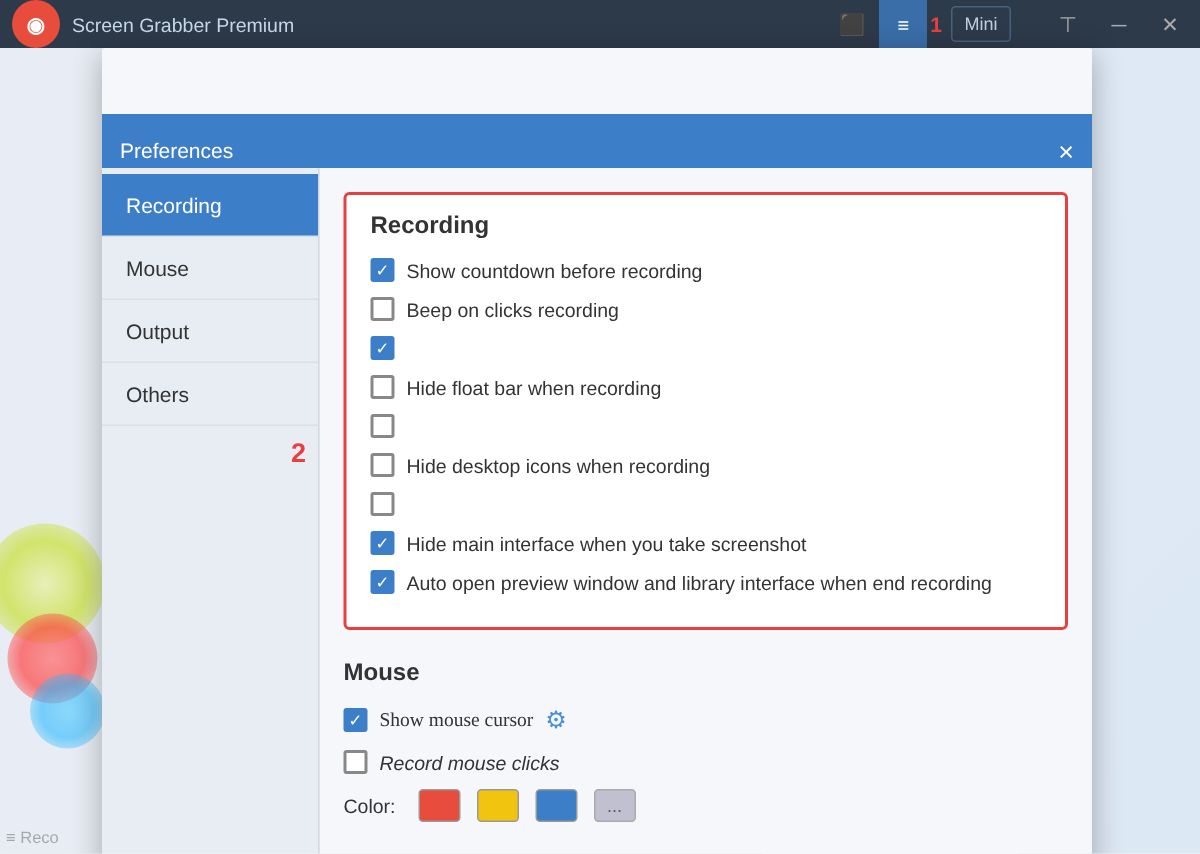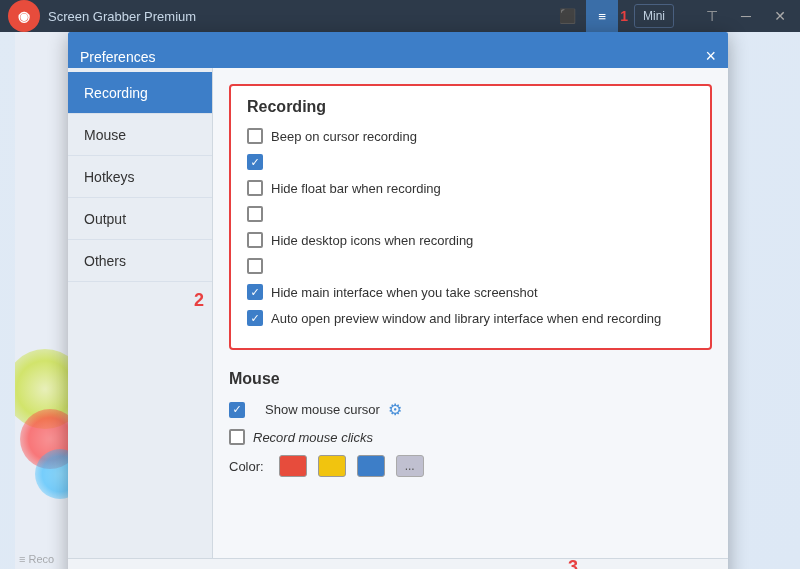--- a/index.html
+++ b/index.html
@@ -87,23 +87,24 @@
       background: #f5f7fa;
       border-radius: 2px;
       box-shadow: 0 4px 20px rgba(0,0,0,0.3);
       z-index: 20;
       overflow: hidden;
     }
     .prefs-header {
       background: #3d7ec8;
       height: 36px;
       display: flex;
-      align-items: flex-end;
-      padding: 3px 12px;
+      align-items: flex-start;
+      padding: 16px 12px;
       justify-content: space-between;
+      margin-top: 44px;
     }
     .prefs-title {
       color: white;
       font-size: 14px;
       font-weight: 500;
     }
     .prefs-close-btn {
       color: white;
       cursor: pointer;
       font-size: 18px;
@@ -262,21 +263,21 @@
       position: absolute;
       color: #e84040;
       font-size: 18px;
       font-weight: bold;
       z-index: 30;
     }
 
     
     .side-strip {
       position: absolute;
-      left: 15px; top: 32px;
+      left: 0; top: 32px;
       width: 68px;
       background: #e8edf5;
       height: 537px;
       z-index: 5;
     }
   </style>
 </head>
 <body>
 
 <div class="bg-decoration"></div>
@@ -319,43 +320,46 @@
   <div class="prefs-body">
 
     <div class="prefs-sidebar">
       <div class="sidebar-item active">
         <span>Recording</span>
       </div>
       <div class="sidebar-item">
         <span>Mouse</span>
       </div>
       <div class="sidebar-item">
-        <span>Hotkeys</span>
-      </div>
-      <div class="sidebar-item">
         <span>Output</span>
       </div>
       <div class="sidebar-item">
         <span>Others</span>
       </div>
 
       <div style="padding:20px 16px;position:relative;">
         <span style="position:absolute;right:8px;top:8px;color:#e84040;font-size:18px;font-weight:bold;">2</span>
       </div>
     </div>
 
     <div class="prefs-content">
 
       <div class="section-box">
         <div class="section-title">Recording</div>
 
         <div class="checkbox-row">
           <label>
-            <div class="cb"></div>
-            <span>Beep on cursor recording</span>
+            <div class="cb checked"></div>
+            <span>Show countdown before recording</span>
+          </label>
+        </div>
+        <div class="checkbox-row">
+          <label>
+            <div class="cb"></div>
+            <span>Beep on clicks recording</span>
           </label>
         </div>
         <div class="checkbox-row">
           <label>
             <div class="cb checked"></div>
           </label>
         </div>
         <div class="checkbox-row">
           <label>
             <div class="cb"></div>
@@ -389,21 +393,21 @@
             <div class="cb checked"></div>
             <span>Auto open preview window and library interface when end recording</span>
           </label>
         </div>
       </div>
 
       <div class="mouse-section">
         <div class="mouse-title">Mouse</div>
 
         <div class="checkbox-row">
-          <label style="display:flex;align-items:center;gap:20px;">
+          <label style="display:flex;align-items:center;gap:8px;font-family:Liberation Serif, serif;">
             <div class="cb checked"></div>
             <span>Show mouse cursor</span>
           </label>
           <span class="gear-icon" style="margin-left:8px;">⚙</span>
         </div>
 
         <div class="checkbox-row">
           <label style="display:flex;align-items:center;gap:8px;font-style:italic;">
             <div class="cb"></div>
             <span>Record mouse clicks</span>

